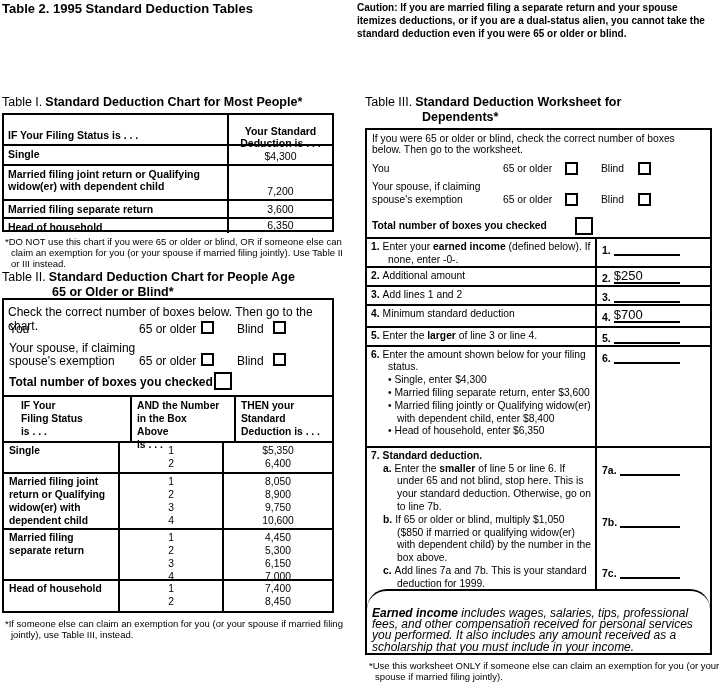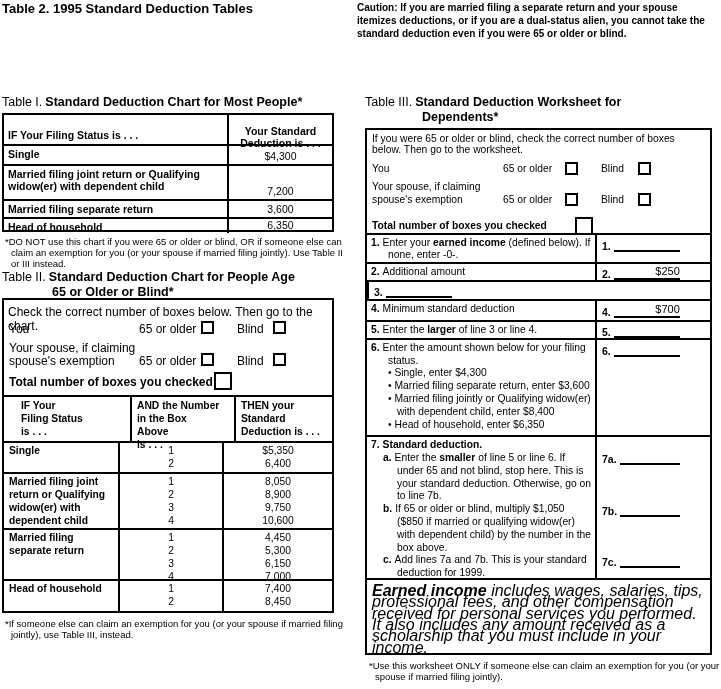--- a/index.html
+++ b/index.html
@@ -46,29 +46,29 @@
   
   .t3box{left:365px;top:128px;width:347px;height:527px;display:flex;flex-direction:column;}
   .t3check{height:114px;font-size:10.3px;}
   .wrow{display:flex;box-sizing:border-box;border-top:2px solid #000;}
   .wleft{flex:1;padding:2px 2px 0 4px;font-size:10.3px;line-height:12.8px;box-sizing:border-box;border-radius:7px;}
   .wright{width:115px;border-left:2px solid #000;box-sizing:border-box;padding:3px 0 0 5px;position:relative;}
   .witem{padding-left:17px;text-indent:-17px;}
   .wnum{font-weight:bold;margin-right:3px;}
   .entry{display:flex;align-items:flex-end;white-space:nowrap;}
   .enum{font-weight:bold;font-size:10.5px;margin-right:3px;line-height:12px;}
-  .eline{display:inline-block;width:66px;border-bottom:2px solid #000;text-align:right;
-         font-size:11px;line-height:11px;height:12px;}
+  .eline{display:inline-block;width:66px;border-bottom:2px solid #000;text-align:left;
+         font-size:13px;line-height:11px;height:12px;}
   .eabs{position:absolute;left:5px;}
   .bullets{margin-left:17px;}
   .bullet{padding-left:9px;text-indent:-9px;}
   .bullet::before{content:"\2022  ";}
   .sub{margin-left:12px;padding-left:14px;text-indent:-14px;}
   .noterow{flex:1;border-top:2px solid #000;box-sizing:border-box;
-           font-style:italic;font-size:16px;line-height:11.3px;padding:5px 4px 0 5px;}
+           font-style:italic;font-size:12px;line-height:11.3px;padding:17px 4px 0 5px;border-radius:20px;}
 </style>
 </head>
 <body>
 
 <div class="page">
 
   <div class="abs pagetitle">Table 2. 1995 Standard Deduction Tables</div>
   <div class="abs caution">Caution: If you are married filing a separate return and your spouse itemizes deductions, or if you are a dual-status alien, you cannot take the standard deduction even if you were 65 or older or blind.</div>
 
   <div class="abs theading" style="left:2px;top:95px;">
@@ -211,20 +211,23 @@
         </div>
       <div class="wright" style="padding-top:2px;">
           <div class="entry">
             <span class="enum">2.</span>
             <span class="eline">$250</span>
           </div>
         </div>
     </div>
 
     <div class="wrow" style="height:20px;">
+      <div class="wleft">
+          <div class="witem"><span class="wnum">3.</span><span>Add lines 1 and 2</span></div>
+        </div>
       <div class="wright" style="padding-top:2px;">
           <div class="entry">
             <span class="enum">3.</span>
             <span class="eline"></span>
           </div>
         </div>
     </div>
 
     <div class="wrow" style="height:23px;">
       <div class="wleft">

